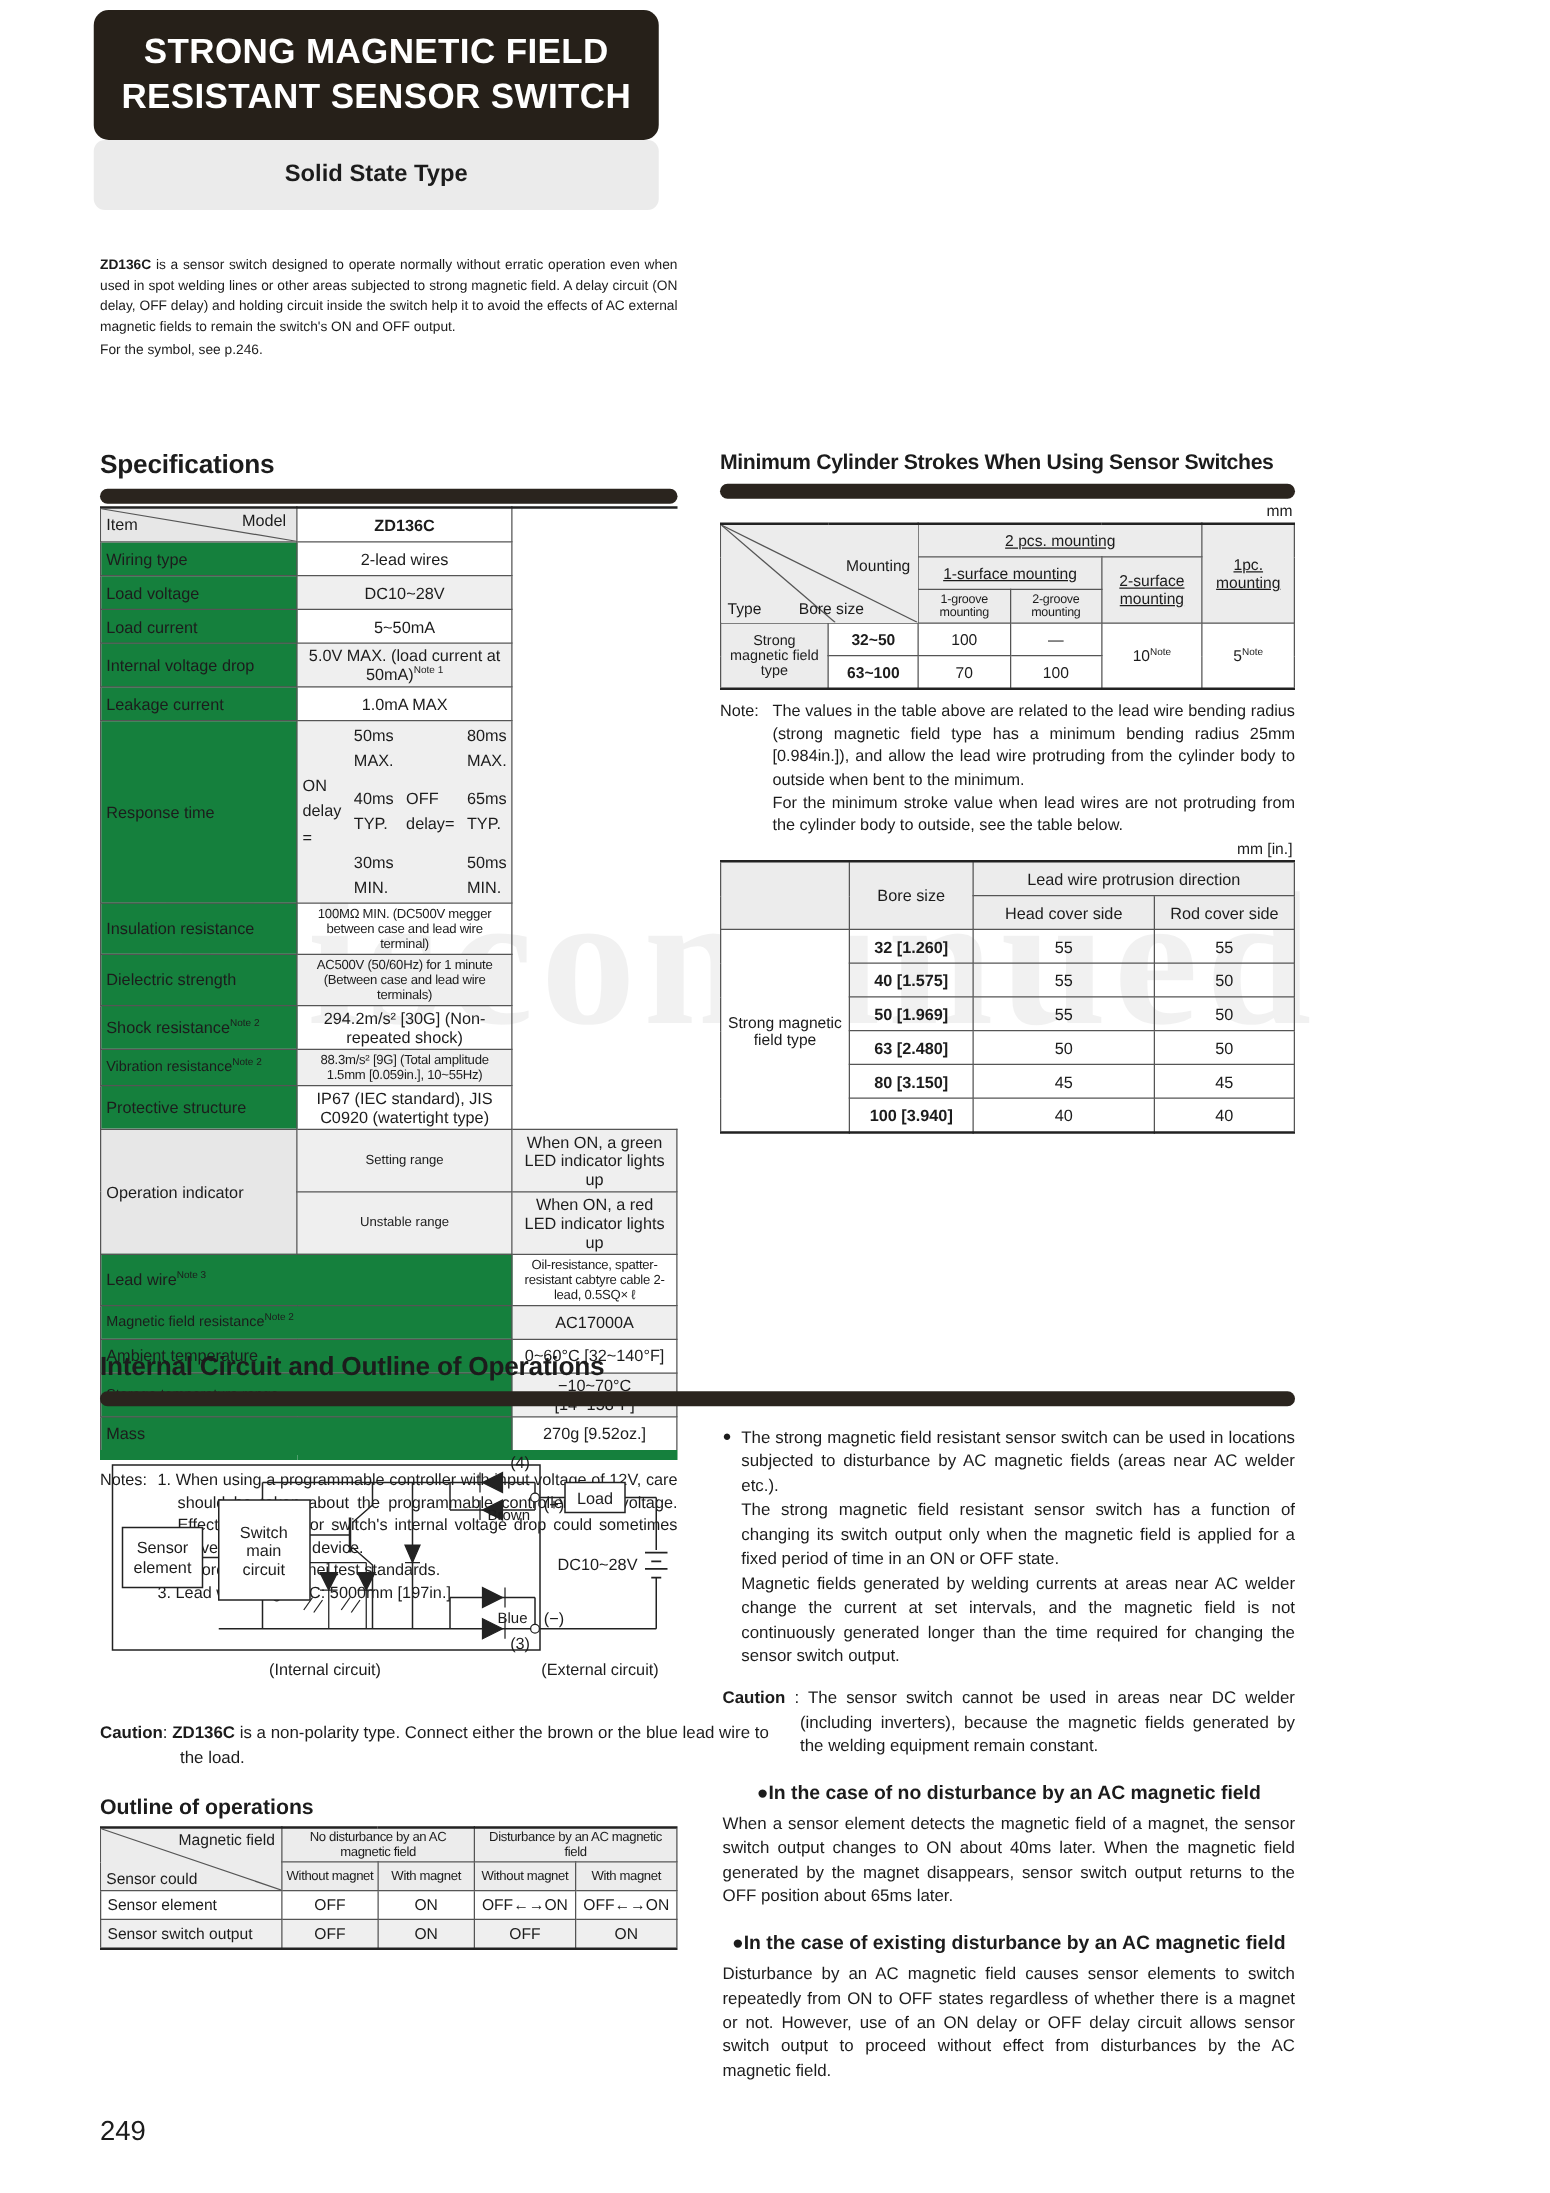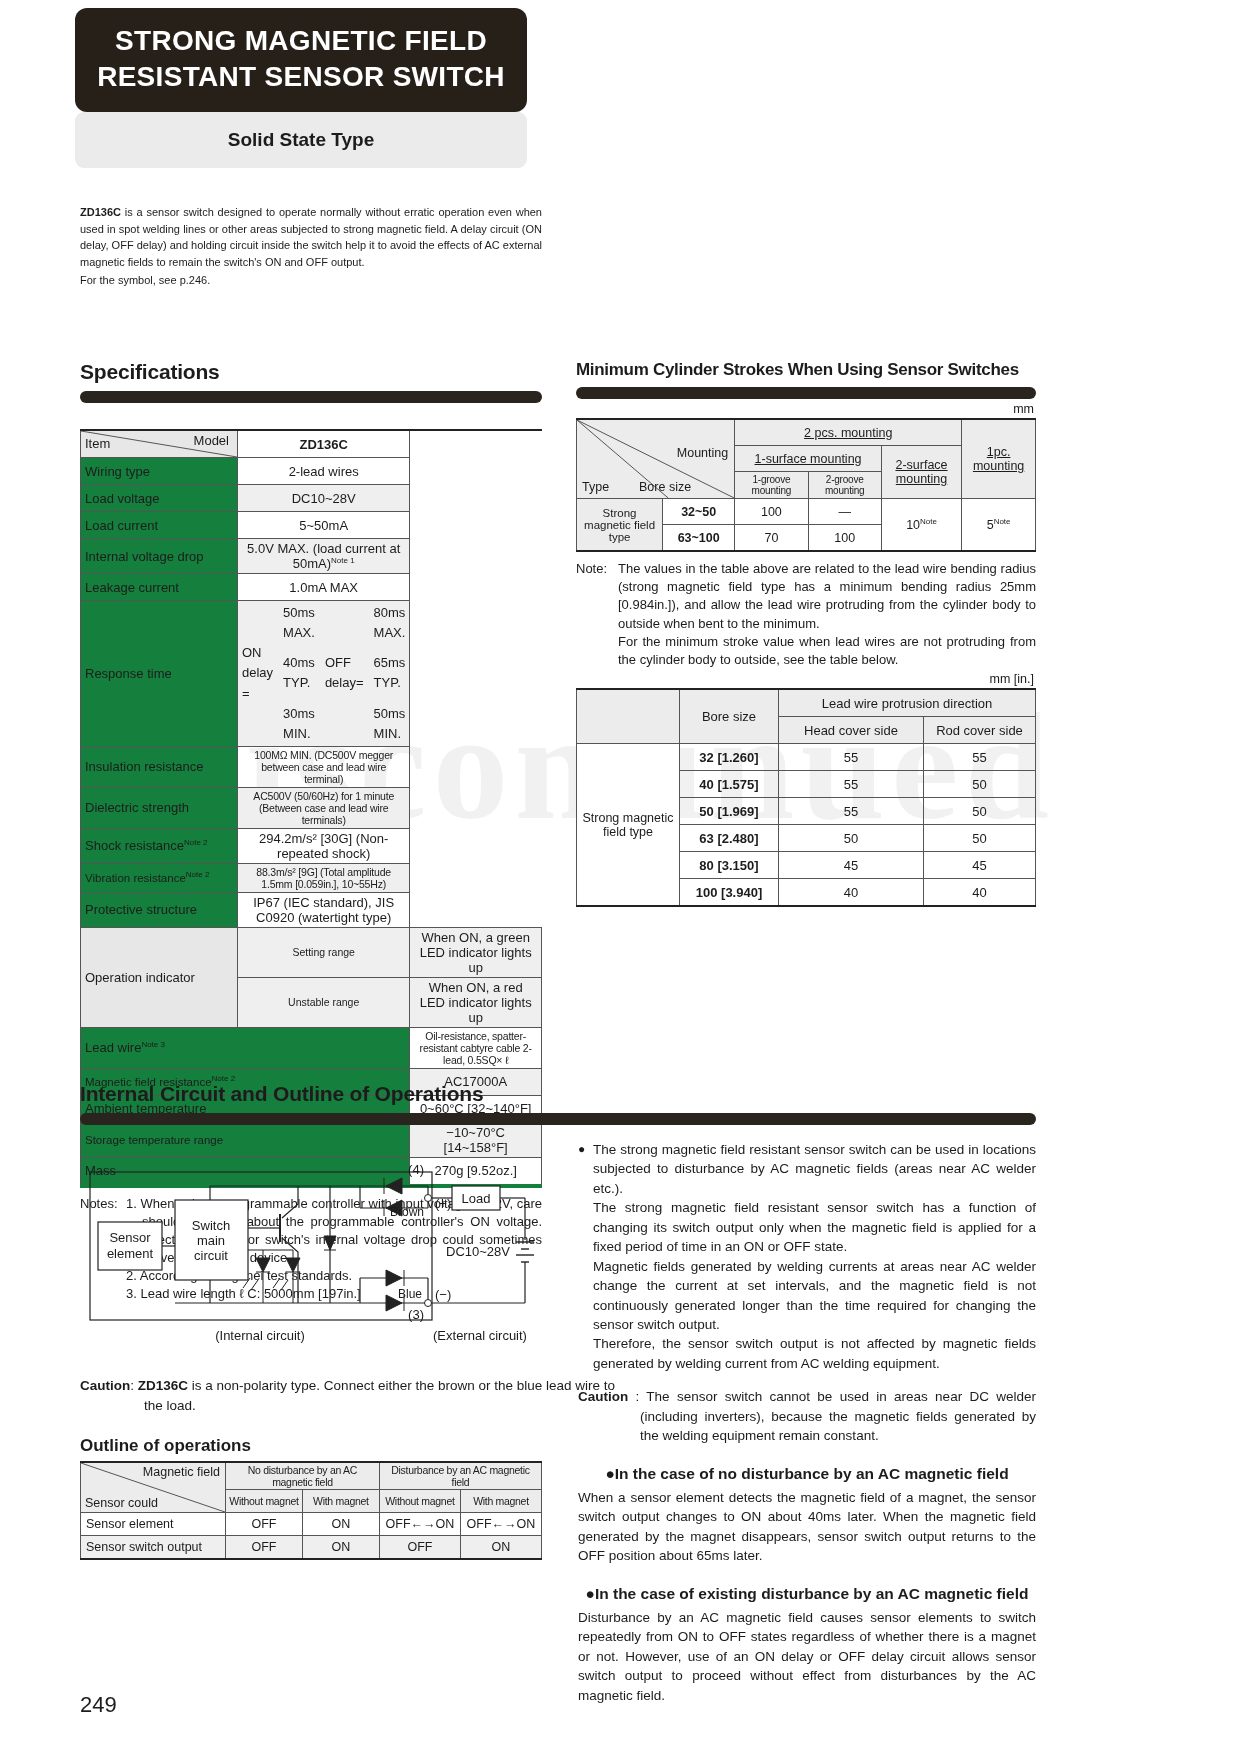--- a/index.html
+++ b/index.html
@@ -22,22 +22,22 @@
 
   .intro { position:absolute; left:80px; top:204px; width:462px; font-size:11px; line-height:1.5; text-align:justify; }
   .intro .sym { text-align:left; margin-top:2px; }
 
   .sec-head { font-size:21px; font-weight:bold; margin:0 0 7px 0; letter-spacing:-0.2px; }
   .sec-head.mid { font-size:17px; letter-spacing:-0.3px; }
   .pill { height:12px; background:#2a241e; border-radius:7px; }
 
   
   .spec-section { position:absolute; left:80px; top:360px; width:462px; }
-  .spec-table { width:100%; border-collapse:collapse; font-size:13px; margin-top:26px;
-                border-top:2px solid #222; border-bottom:4px solid #15803d; }
+  .spec-table { width:100%; border-collapse:collapse; font-size:13px; margin-top:2px;
+                border-top:2px solid #222; border-bottom:8px solid #15803d; }
   .spec-table td { border:1px solid #555; padding:2px 4px; height:22px; }
   .spec-table td.lab { background:#15803d; width:148px; text-align:left; }
   .spec-table td.lab.sm { font-size:11.5px; }
   .spec-table td.val { text-align:center; }
   .spec-table td.val.sm { font-size:10.5px; letter-spacing:-0.2px; }
   .spec-table tr.alt td.val, .spec-table tr.alt td.sub { background:#efefef; }
   .spec-table td.sub { width:68px; font-size:10.5px; text-align:center; background:#e7e7e7; }
   .spec-table td.oplab { background:#e7e7e7; width:76px; font-size:13px; }
   .corner-spec { position:relative; background:#e7e7e7; height:28px; }
   .corner-spec svg { position:absolute; left:0; top:0; width:100%; height:100%; }
@@ -475,21 +475,20 @@
       </table>
   </div>
 
   <div class="right-text">
     <div class="bullet">
       <span class="bdot">●</span>
       <span class="btext">The strong magnetic field resistant sensor switch can be used in locations subjected to disturbance by AC magnetic fields (areas near AC welder etc.).</span>
     </div>
     <div class="cont">The strong magnetic field resistant sensor switch has a function of changing its switch output only when the magnetic field is applied for a fixed period of time in an ON or OFF state.</div>
     <div class="cont">Magnetic fields generated by welding currents at areas near AC welder change the current at set intervals, and the magnetic field is not continuously generated longer than the time required for changing the sensor switch output.</div>
-    <div class="cont">Therefore, the sensor switch output is not affected by magnetic fields generated by welding current from AC welding equipment.</div>
 
     <div class="caution-right"><span class="b">Caution</span><span> : The sensor switch cannot be used in areas near DC welder (including inverters), because the magnetic fields generated by the welding equipment remain constant.</span></div>
 
     <div class="subhead">●In the case of no disturbance by an AC magnetic field</div>
     <div>When a sensor element detects the magnetic field of a magnet, the sensor switch output changes to ON about 40ms later. When the magnetic field generated by the magnet disappears, sensor switch output returns to the OFF position about 65ms later.</div>
 
     <div class="subhead">●In the case of existing disturbance by an AC magnetic field</div>
     <div>Disturbance by an AC magnetic field causes sensor elements to switch repeatedly from ON to OFF states regardless of whether there is a magnet or not. However, use of an ON delay or OFF delay circuit allows sensor switch output to proceed without effect from disturbances by the AC magnetic field.</div>
   </div>
 

